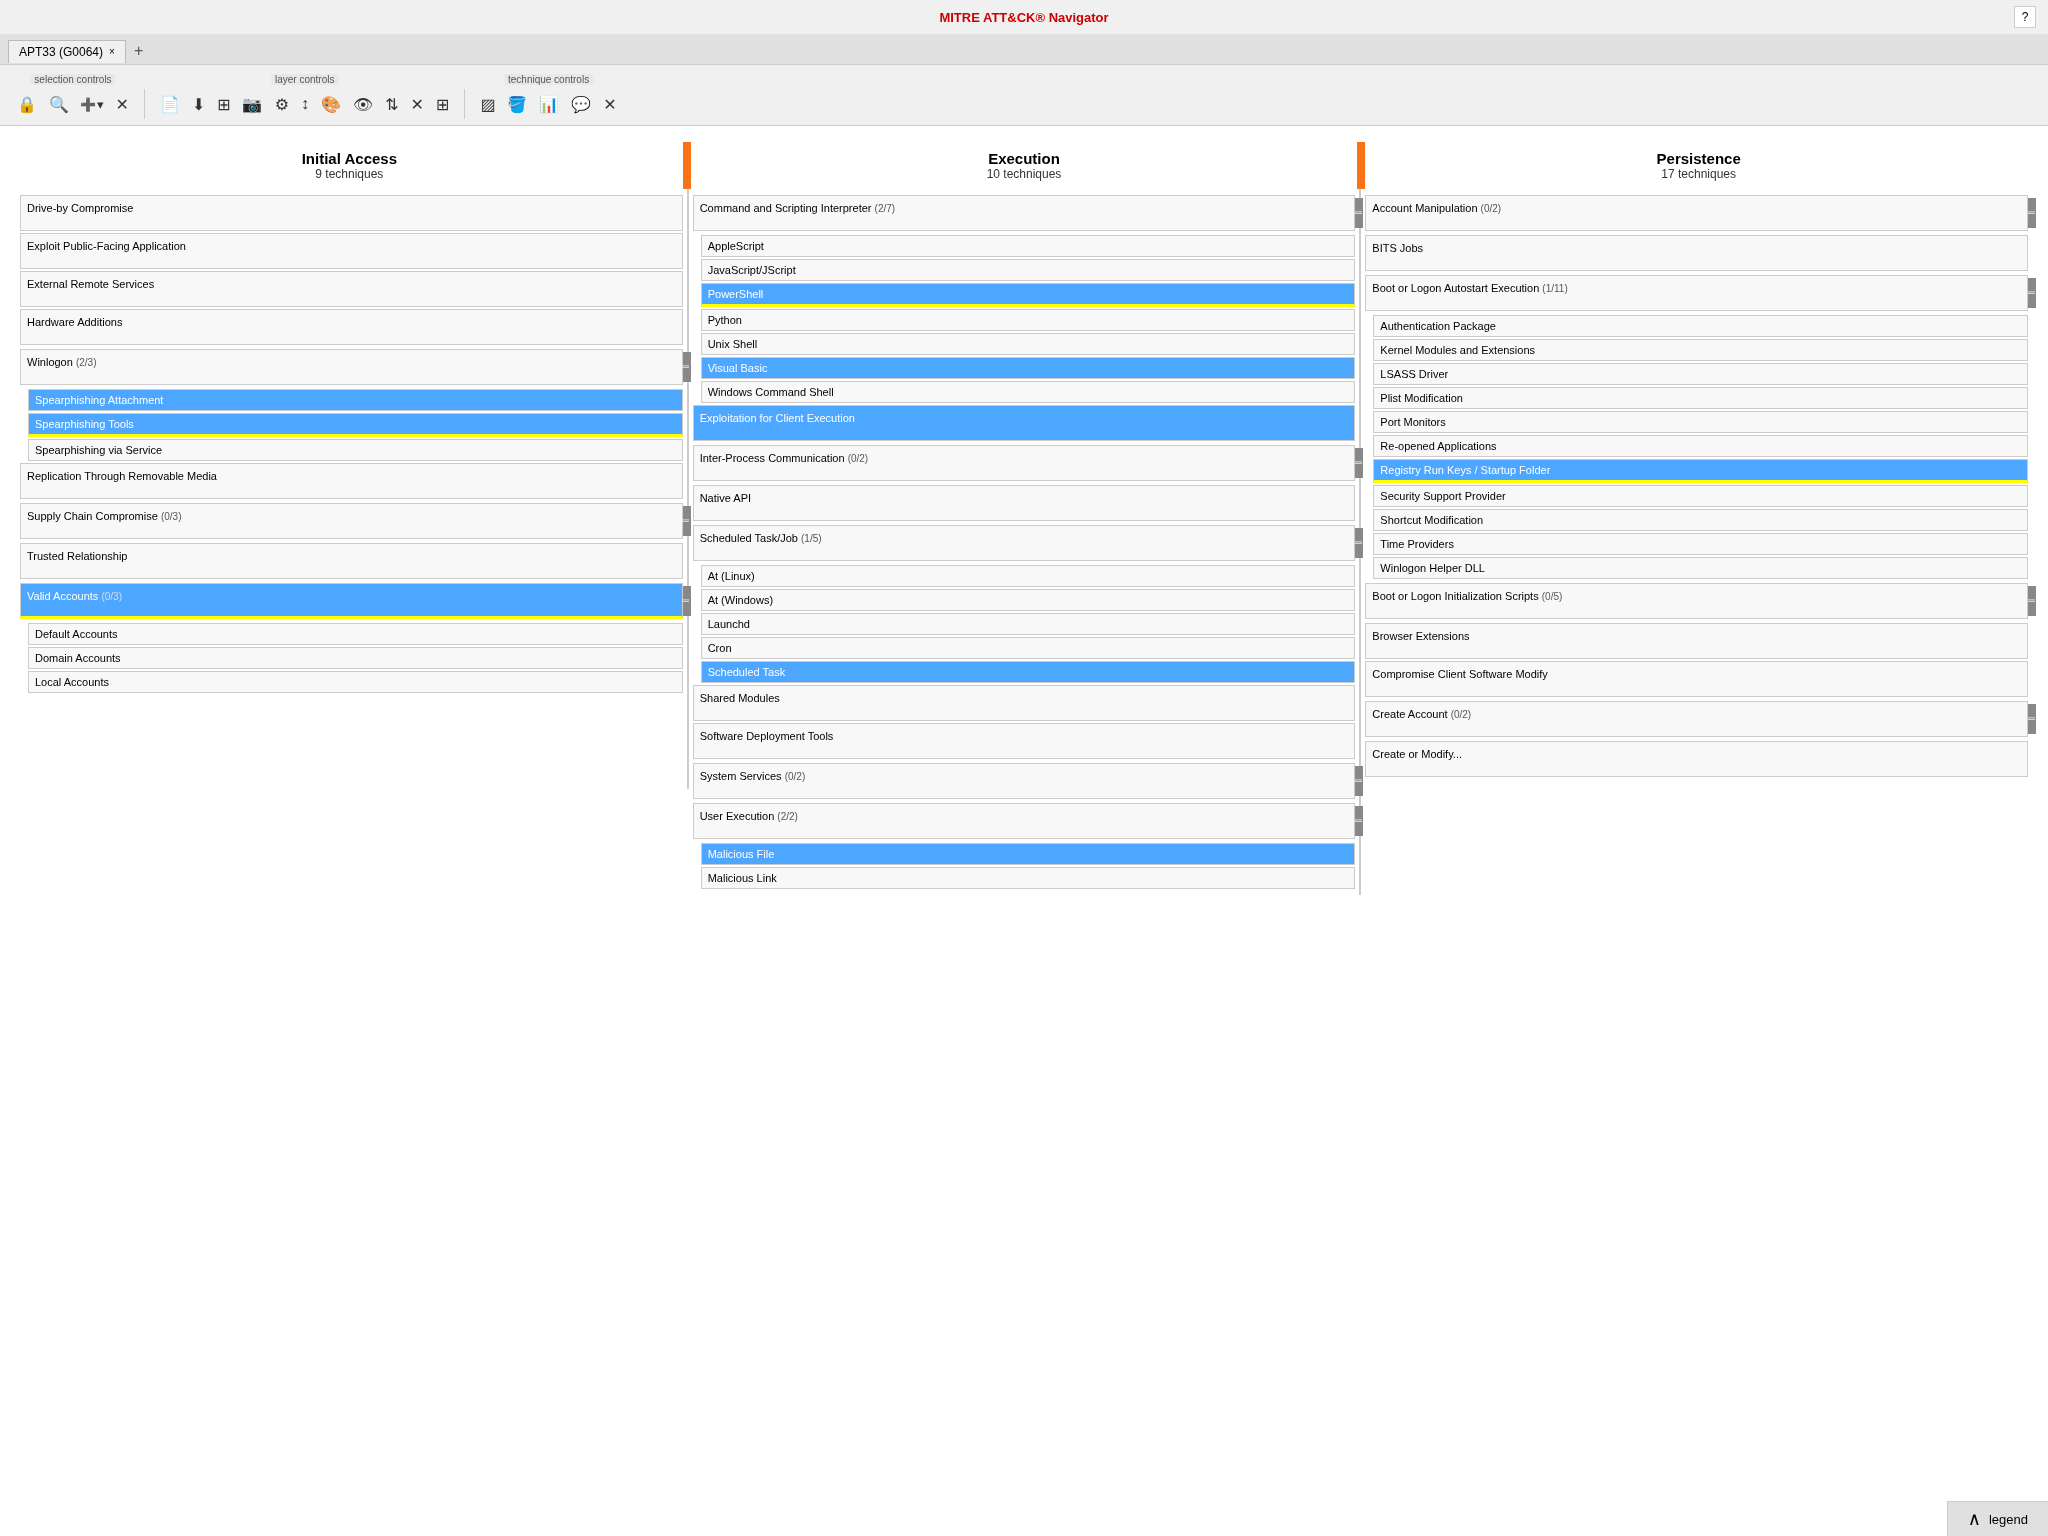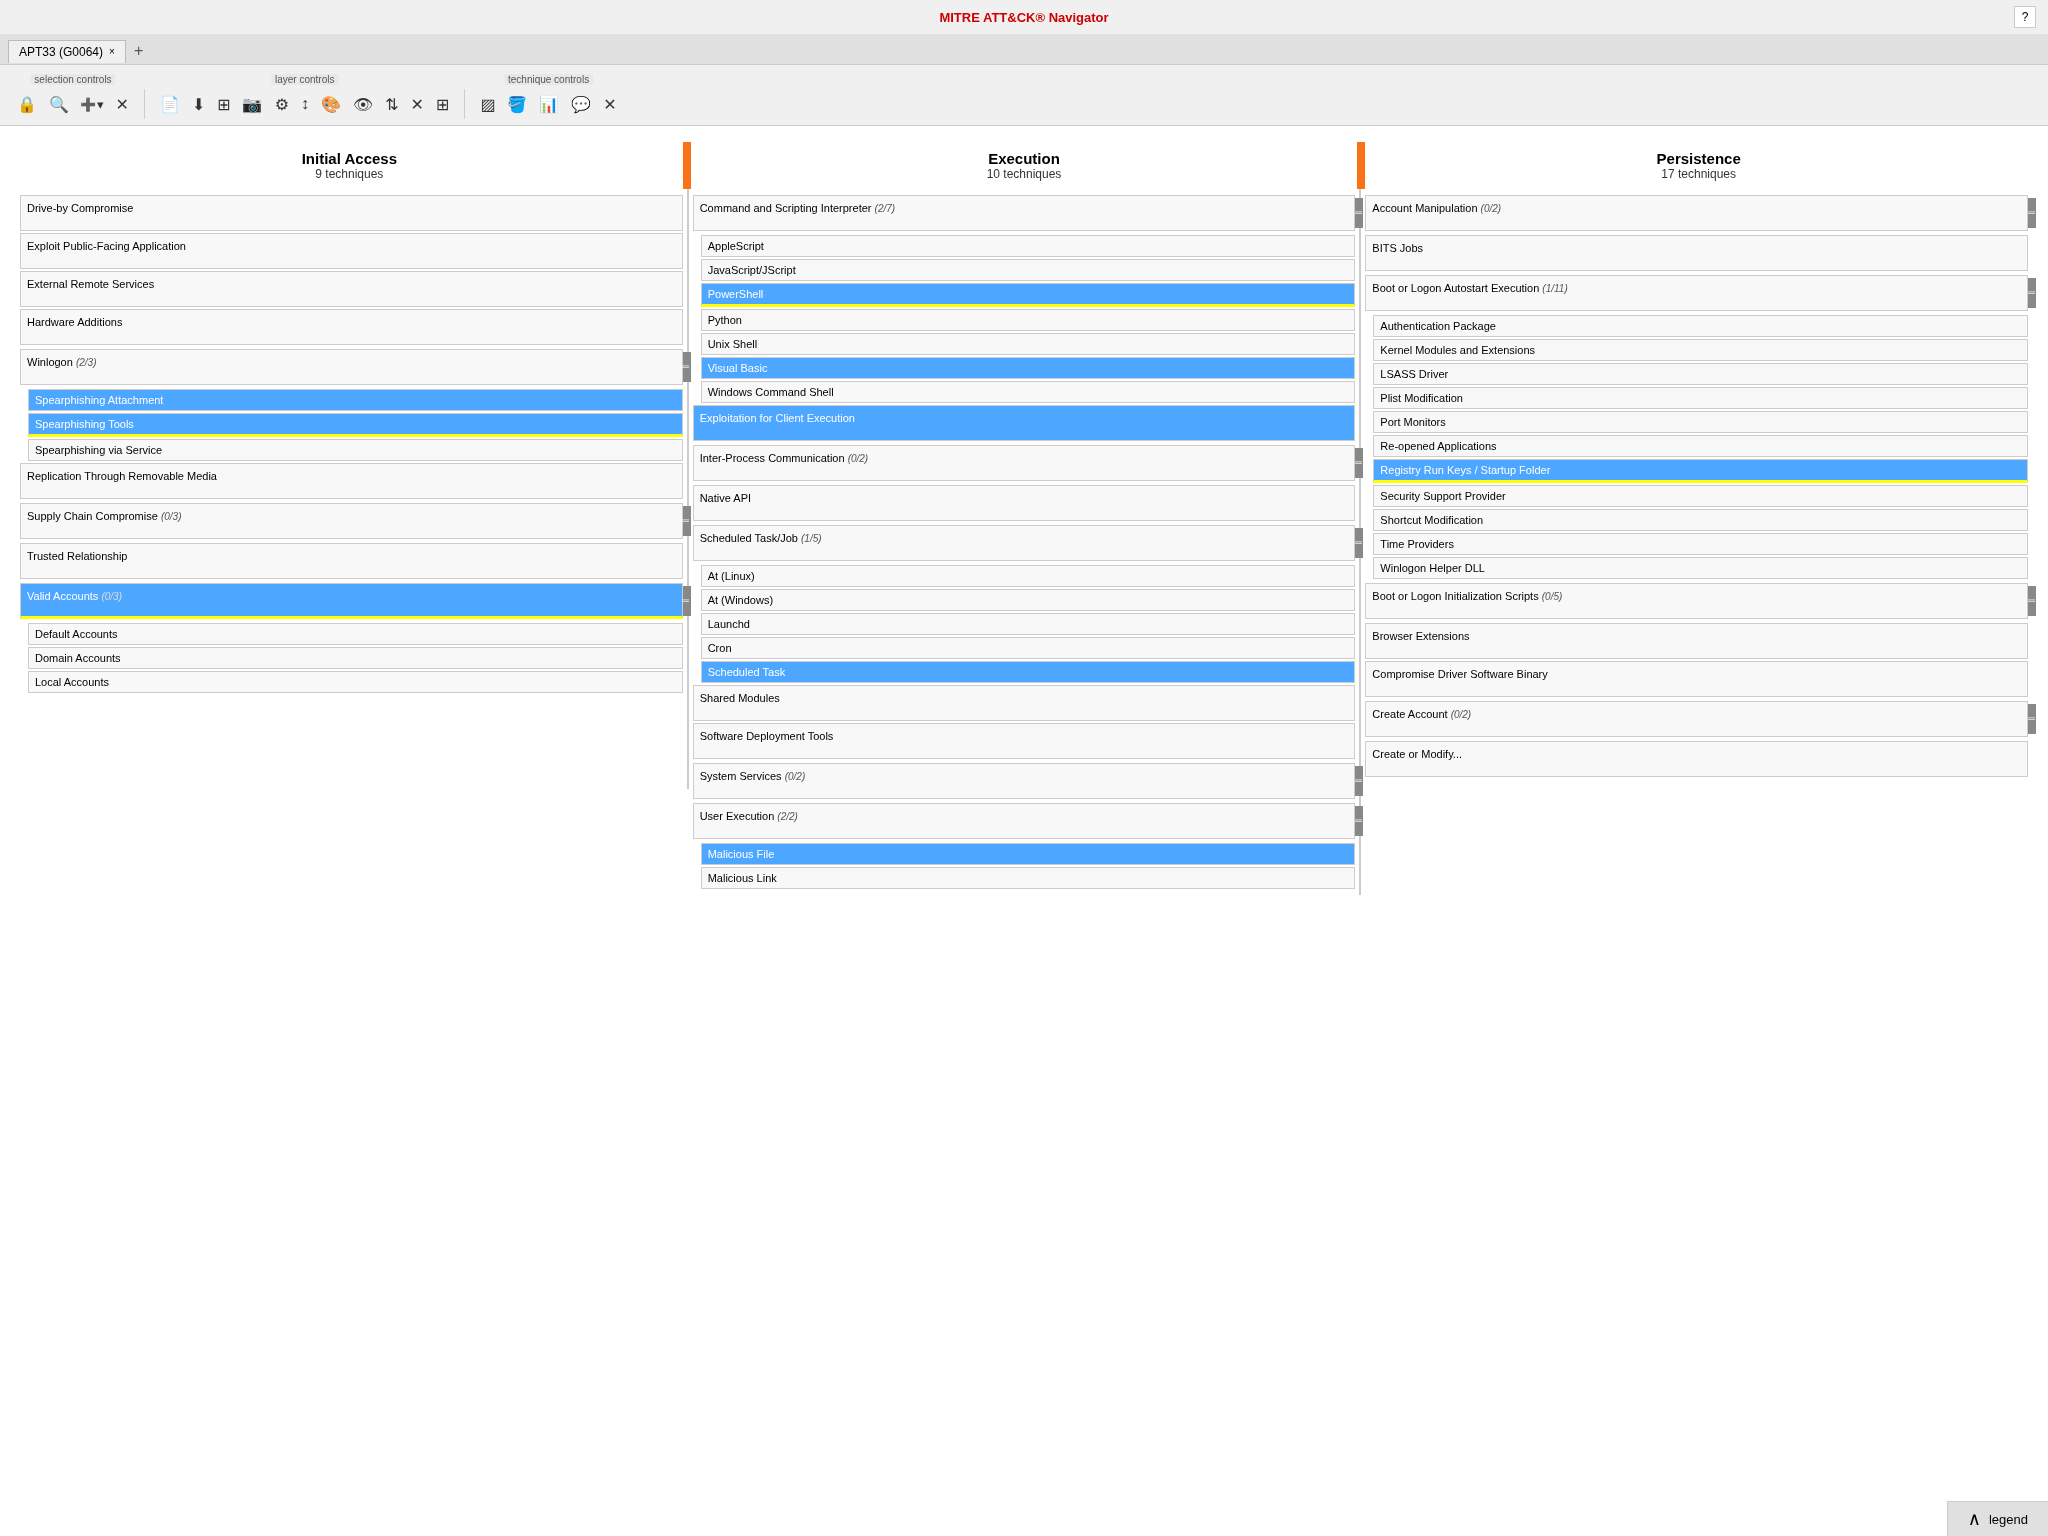--- a/index.html
+++ b/index.html
@@ -36,21 +36,21 @@
     .tactic-count { font-size: 12px; color: #333; }
     
     
     .matrix-body { display: flex; align-items: flex-start; }
     .tactic-col { flex: 1; border-right: 2px solid #ccc; padding: 4px; min-height: 600px; }
     .tactic-col:last-child { border-right: none; }
     
     
     .technique { border: 1px solid #ccc; margin: 2px 0; padding: 5px 6px; background: #f8f8f8; cursor: pointer; font-size: 11px; line-height: 1.3; position: relative; min-height: 36px; }
     .technique.highlighted { background: #4da6ff; color: white; }
-    .technique .sub-count { font-size: 10px; color: #555; font-style: italic; }
+    .technique .sub-count { font-size: 10px; color: #555; }
     .technique.highlighted .sub-count { color: #ddd; }
     .expand-handle { position: absolute; right: -8px; top: 50%; transform: translateY(-50%); background: #888; width: 8px; height: 30px; z-index: 10; cursor: pointer; display: flex; align-items: center; justify-content: center; }
     .expand-handle::after { content: '||'; color: white; font-size: 7px; writing-mode: vertical-rl; }
     
     
     .subtechniques { margin-left: 8px; }
     .subtechnique { border: 1px solid #ccc; margin: 2px 0; padding: 4px 6px; background: #f8f8f8; cursor: pointer; font-size: 11px; }
     .subtechnique.highlighted { background: #4da6ff; color: white; }
     .subtechnique.highlighted-yellow { background: #4da6ff; color: white; border-bottom: 3px solid #ffff00; }
     
@@ -383,21 +383,21 @@
               <span>Boot or Logon Initialization Scripts</span>
               <span class="sub-count">(0/5)</span>
             </div>
           </div>
           <div class="expand-handle"></div>
         </div>
         <div class="technique">
           <span>Browser Extensions</span>
         </div>
         <div class="technique">
-          <span>Compromise Driver Software Binary</span>
+          <span>Compromise Client Software Modify</span>
         </div>
 
         <div style="display:flex; position:relative;">
           <div style="flex:1;">
             <div class="technique">
               <span>Create Account</span>
               <span class="sub-count">(0/2)</span>
             </div>
           </div>
           <div class="expand-handle"></div>

